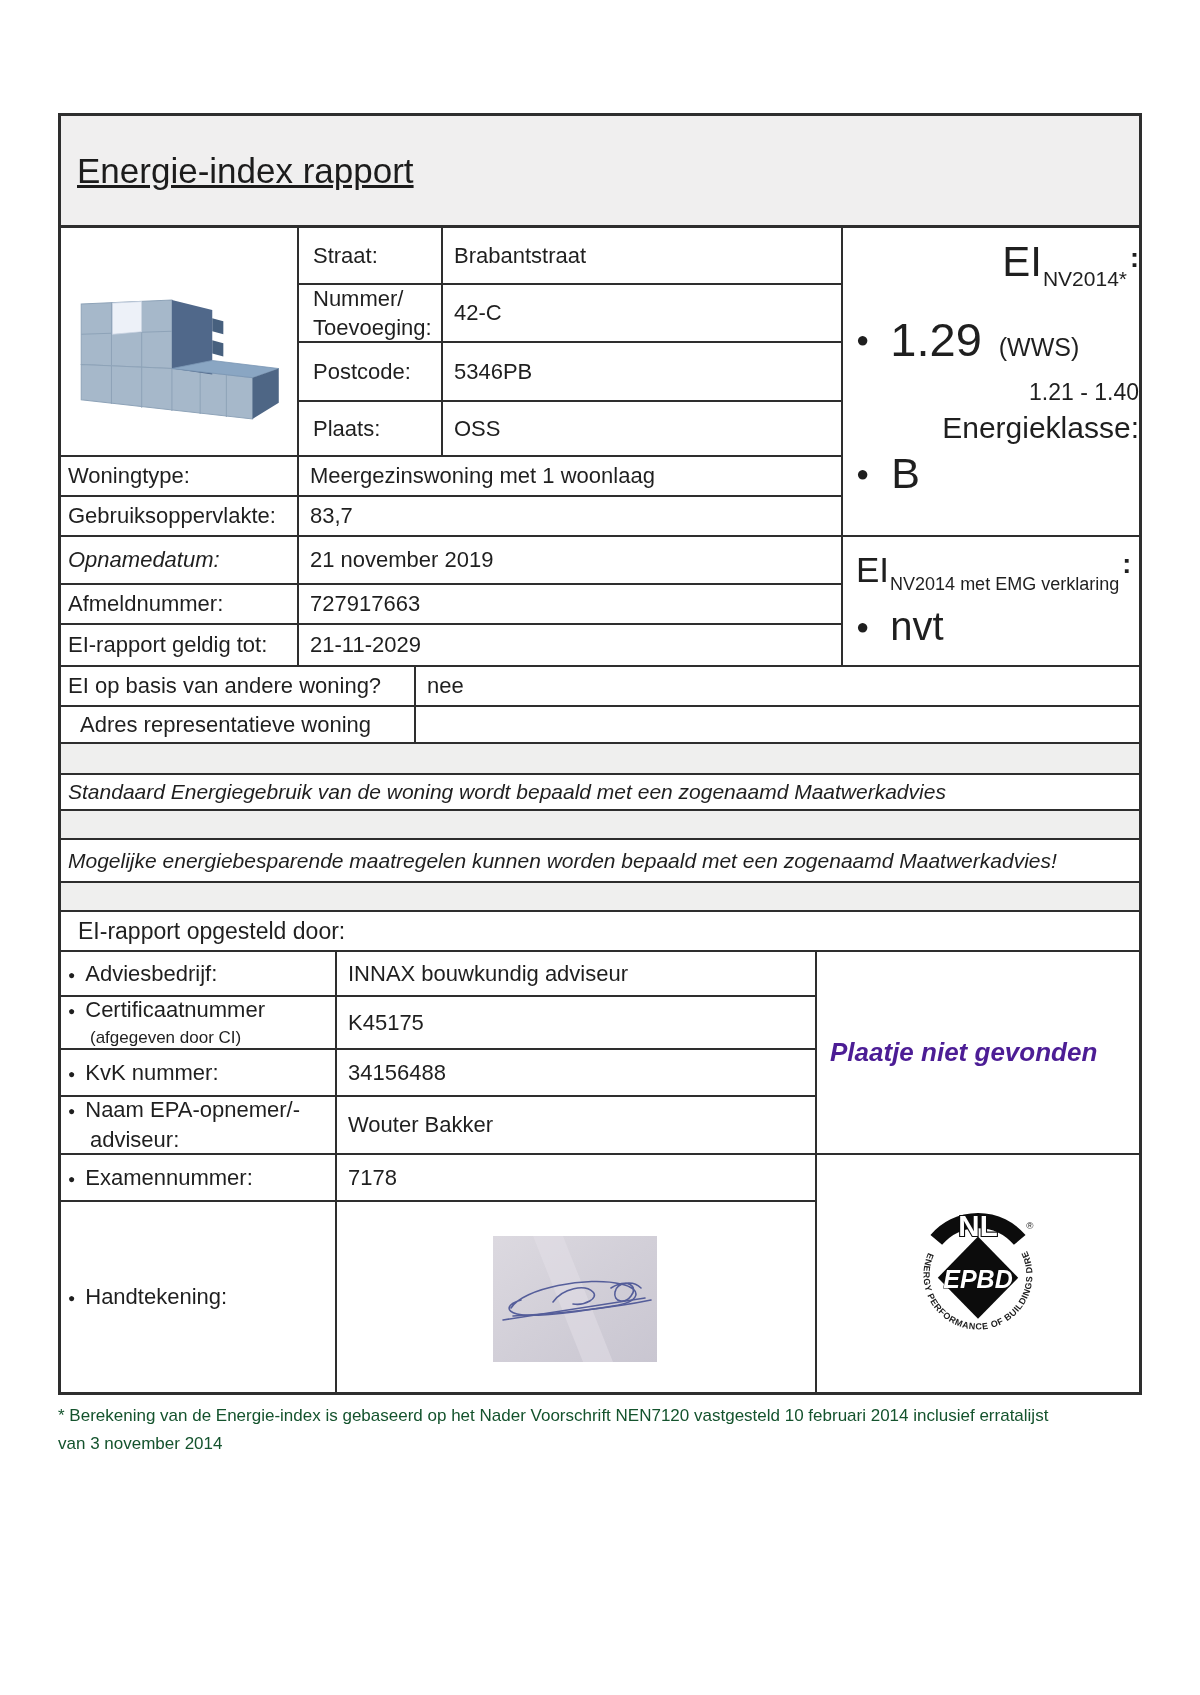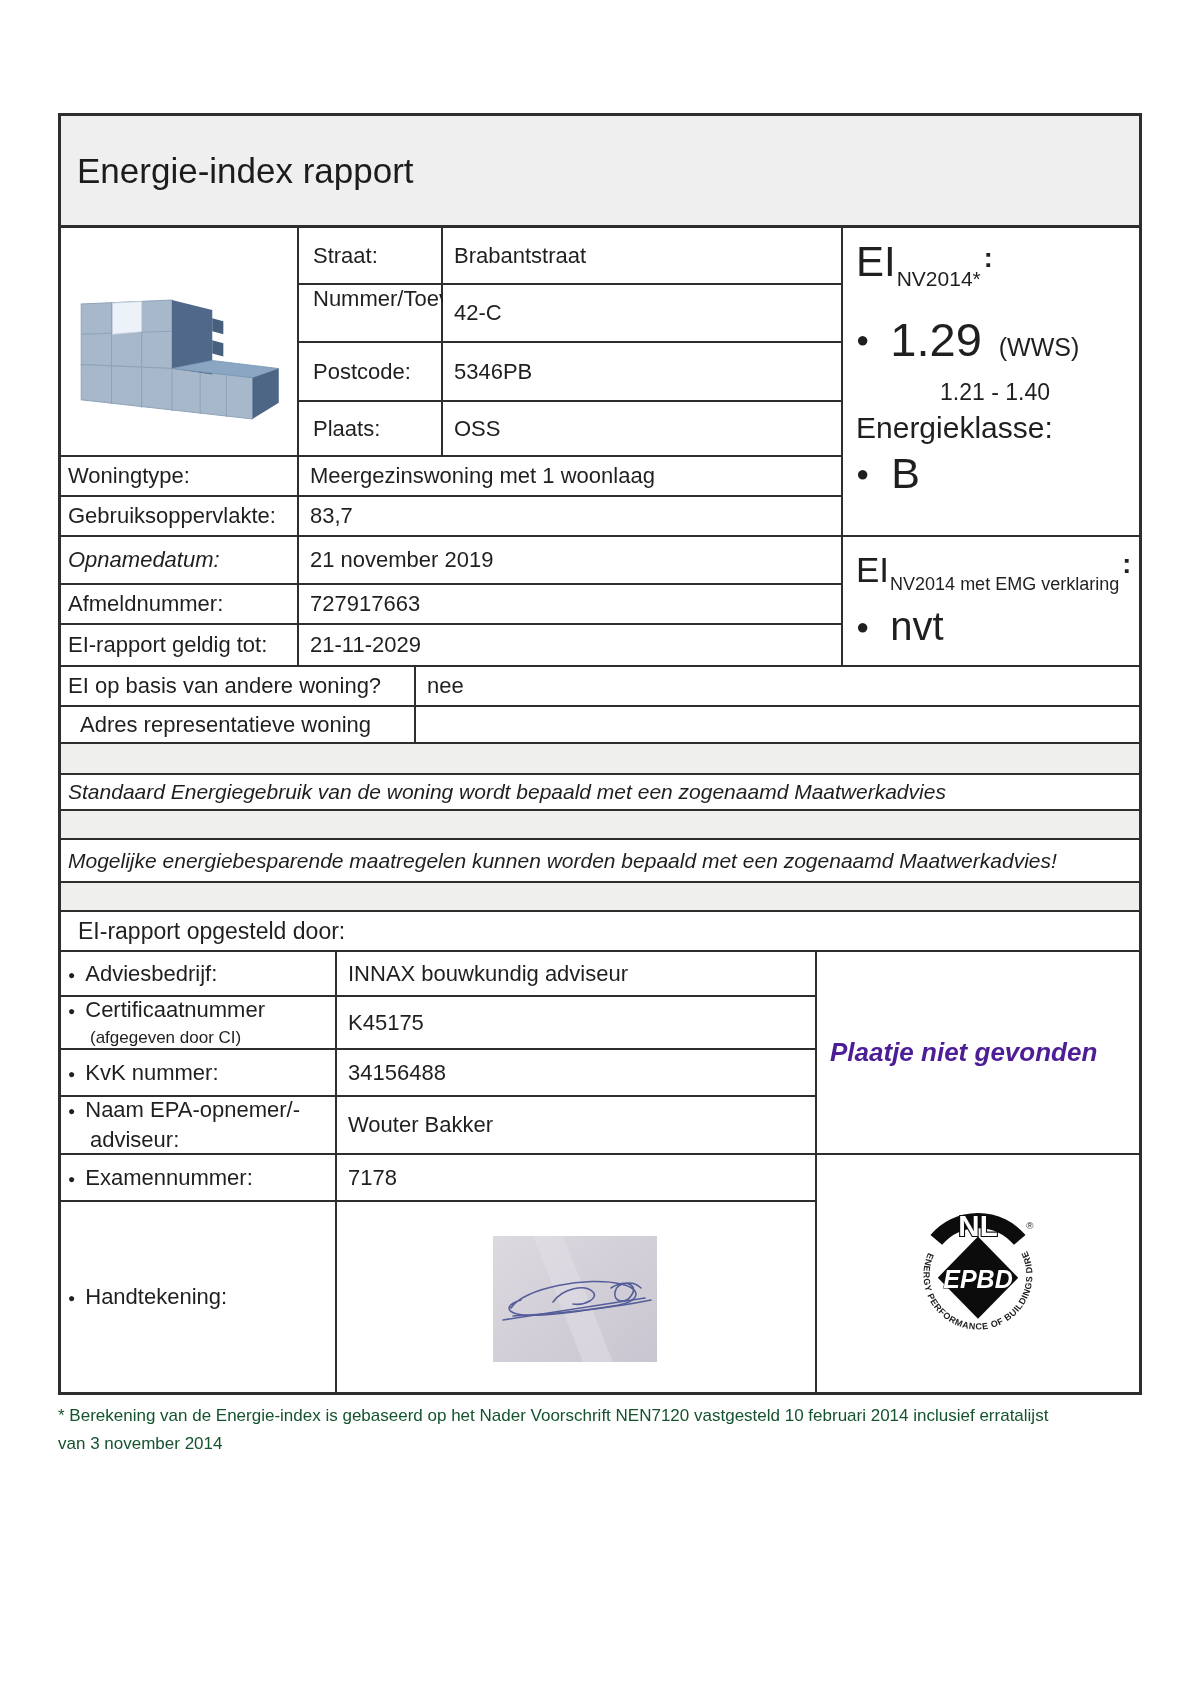--- a/index.html
+++ b/index.html
@@ -11,25 +11,25 @@
   .doc{
     position:absolute;left:58px;top:113px;width:1084px;height:1282px;
     box-sizing:border-box;border:3px solid #2e2e2e;background:#fff;
     display:grid;
     grid-template-columns:238px 38px 79px 27px 374px 26px 1fr;
     grid-template-rows:112px 57px 58px 59px 55px 40px 40px 48px 40px 42px 40px 37px 31px 36px 29px 43px 29px 40px 45px 53px 47px 58px 47px 1fr;
   }
   .c{box-sizing:border-box;min-width:0;min-height:0;position:relative;background:#fff;}
   .br{border-right:2px solid #2e2e2e;}
   .bb{border-bottom:2px solid #2e2e2e;}
-  .bb3{border-bottom:3px solid #2e2e2e;}
+  .bb3{border-bottom:3px solid #2e2e2e;text-decoration:underline;}
   .gray{background:#efefee;}
   .title-cell{background:#f0efef;display:flex;align-items:center;padding-left:16px;font-size:35px;color:#1c1c1c;}
   .lbl{font-size:22px;display:flex;align-items:center;}
-  .lbl2{font-size:22px;display:flex;flex-direction:row;justify-content:space-between;line-height:1.3;}
+  .lbl2{font-size:22px;display:flex;flex-direction:column;justify-content:space-between;line-height:1.3;}
   .pad6{padding-left:7px;}
   .pad14{padding-left:14px;}
   .pad18{padding-left:19px;}
   .val{font-size:22px;display:flex;align-items:center;padding-left:11px;}
   .note{font-style:italic;font-size:21px;display:flex;align-items:center;padding-left:7px;}
   .header-cell{font-size:23px;display:flex;align-items:center;padding-left:17px;}
   .blbl{font-size:22px;display:flex;align-items:center;padding-left:7px;gap:10px;}
   .blbl2{font-size:22px;display:flex;flex-direction:column;justify-content:center;padding-left:7px;line-height:1.35;}
   .brow{display:flex;align-items:center;gap:10px;}
   .dot-sm{font-size:12px;line-height:1;position:relative;top:1px;}
@@ -107,21 +107,21 @@
     <span>Toevoeging:</span>
   </div>
   <div class="c br bb val" style="grid-area:3/5/4/7;">42-C</div>
 
   <div class="c br bb lbl pad14" style="grid-area:4/2/5/5;">Postcode:</div>
   <div class="c br bb val" style="grid-area:4/5/5/7;">5346PB</div>
 
   <div class="c br bb lbl pad14" style="grid-area:5/2/6/5;">Plaats:</div>
   <div class="c br bb val" style="grid-area:5/5/6/7;">OSS</div>
 
-  <div class="c bb ei-cell" style="grid-area:2/7/8/8;">
+  <div class="c bb ei-cell" style="grid-area:2/7/8/8;text-align:right;">
     <div class="ei-head">
       <span class="ei-big">EI</span><span class="ei-sub">NV2014*</span><span class="ei-colon">:</span>
     </div>
     <div class="ei-valrow">
       <span class="dot-lg">●</span>
       <span class="ei-value">1.29</span>
       <span class="ei-unit">(WWS)</span>
     </div>
     <div class="ei-range">1.21 - 1.40</div>
     <div class="ei-klasse">Energieklasse:</div>

